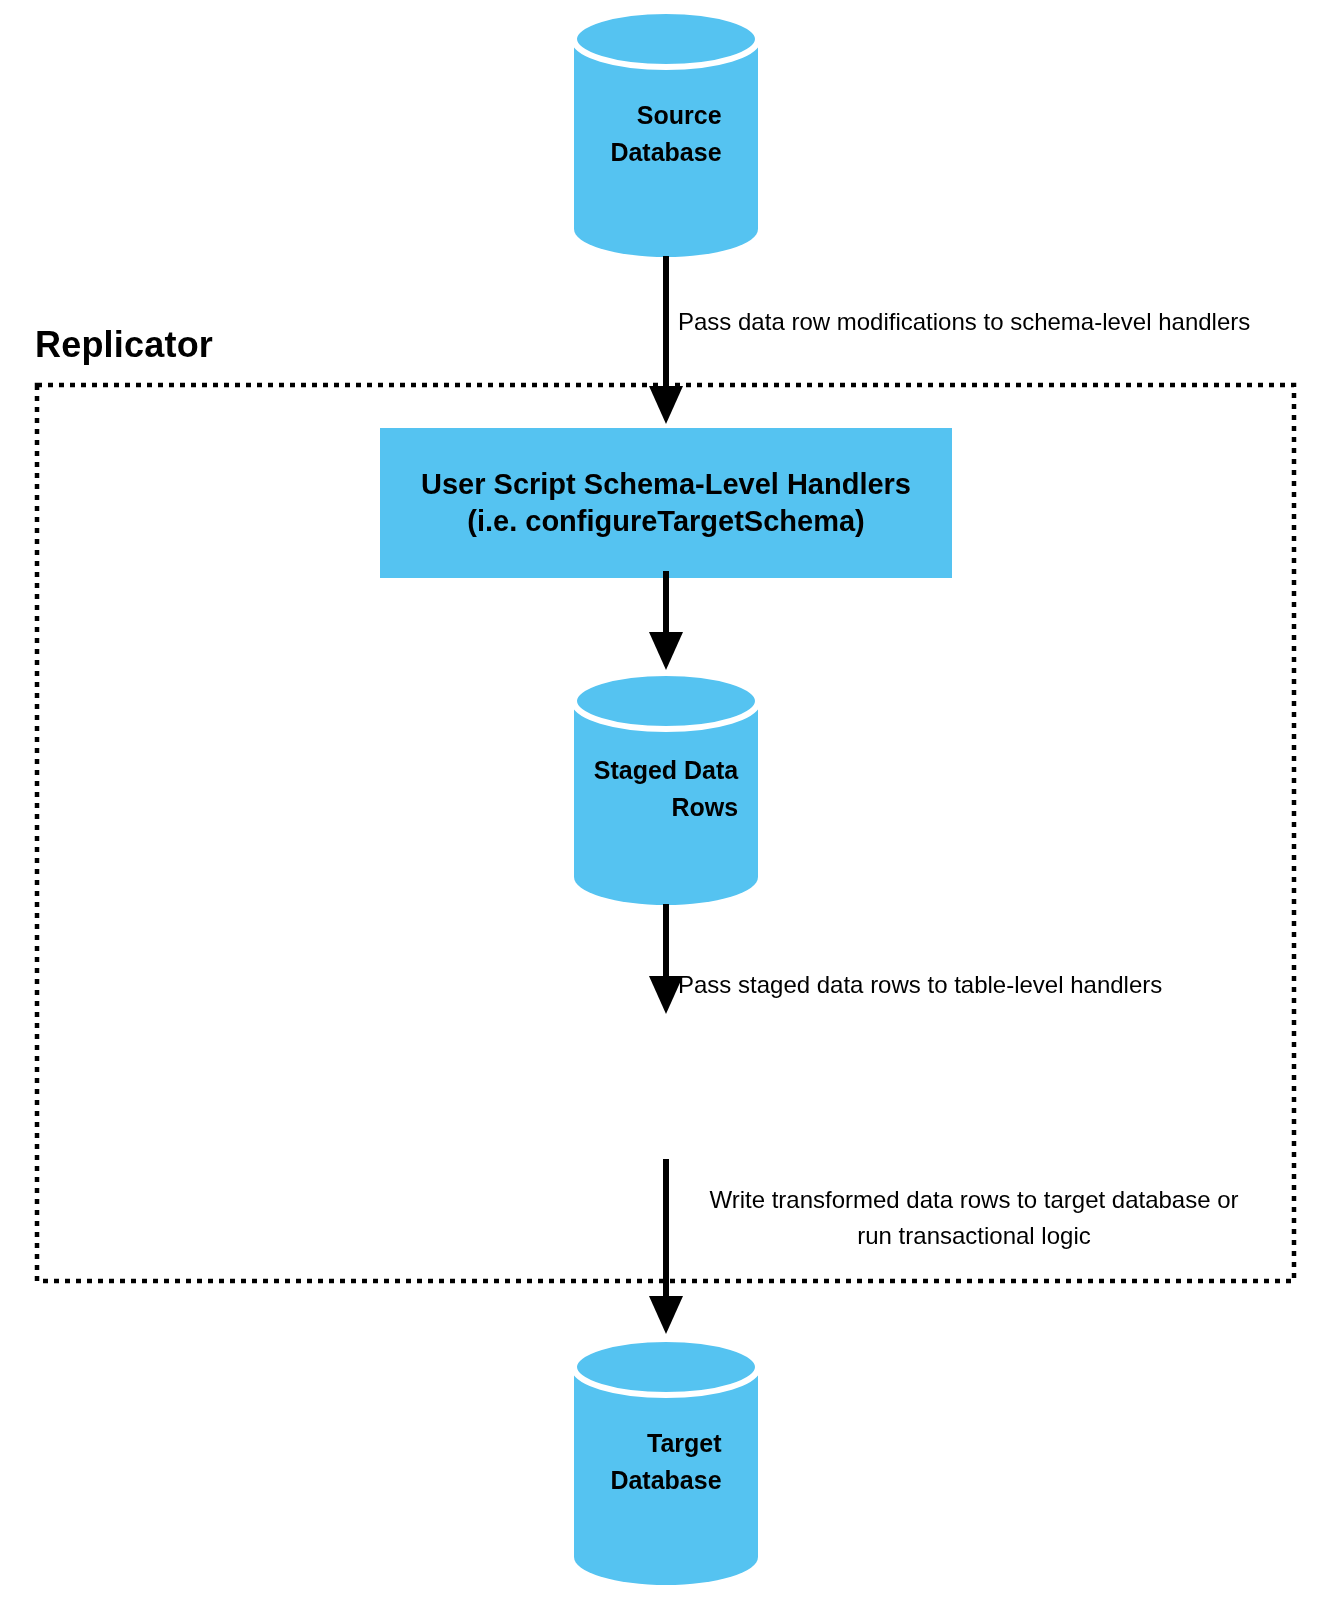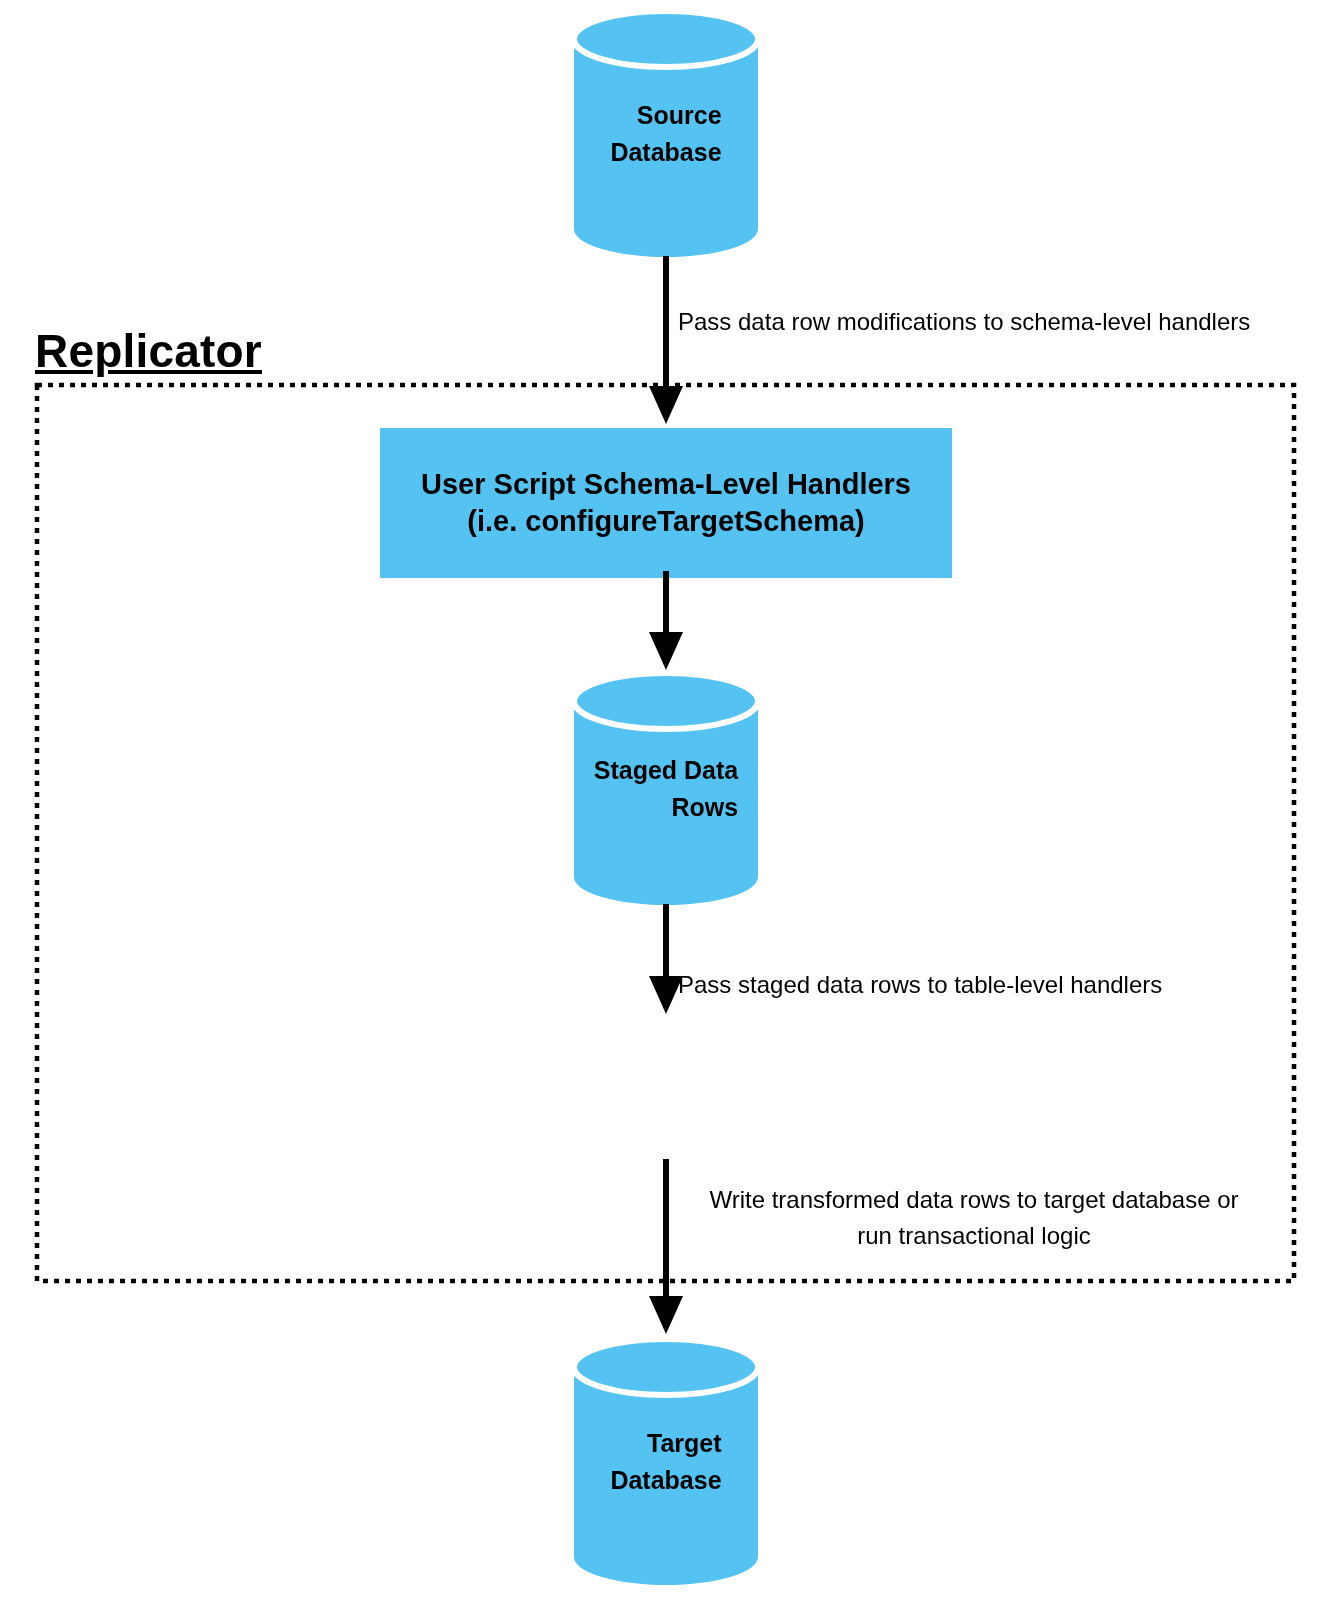--- a/index.html
+++ b/index.html
@@ -20,25 +20,24 @@
     background: var(--background);
     overflow: hidden;
   }
 
   .abs { position: absolute; }
 
   
   .replicator-label {
     left: 35px;
     top: 324px;
-    font-size: 46px;
+    font-size: 36px;
     font-weight: 700;
     letter-spacing: 0.2px;
     white-space: nowrap;
-    text-decoration: underline;
   }
 
   
   .dashed-box-svg { left: 34px; top: 382px; }
   .dashed-rect {
     fill: none;
     stroke: var(--border);
     stroke-width: 4.5;
     stroke-dasharray: 5 6;
   }

